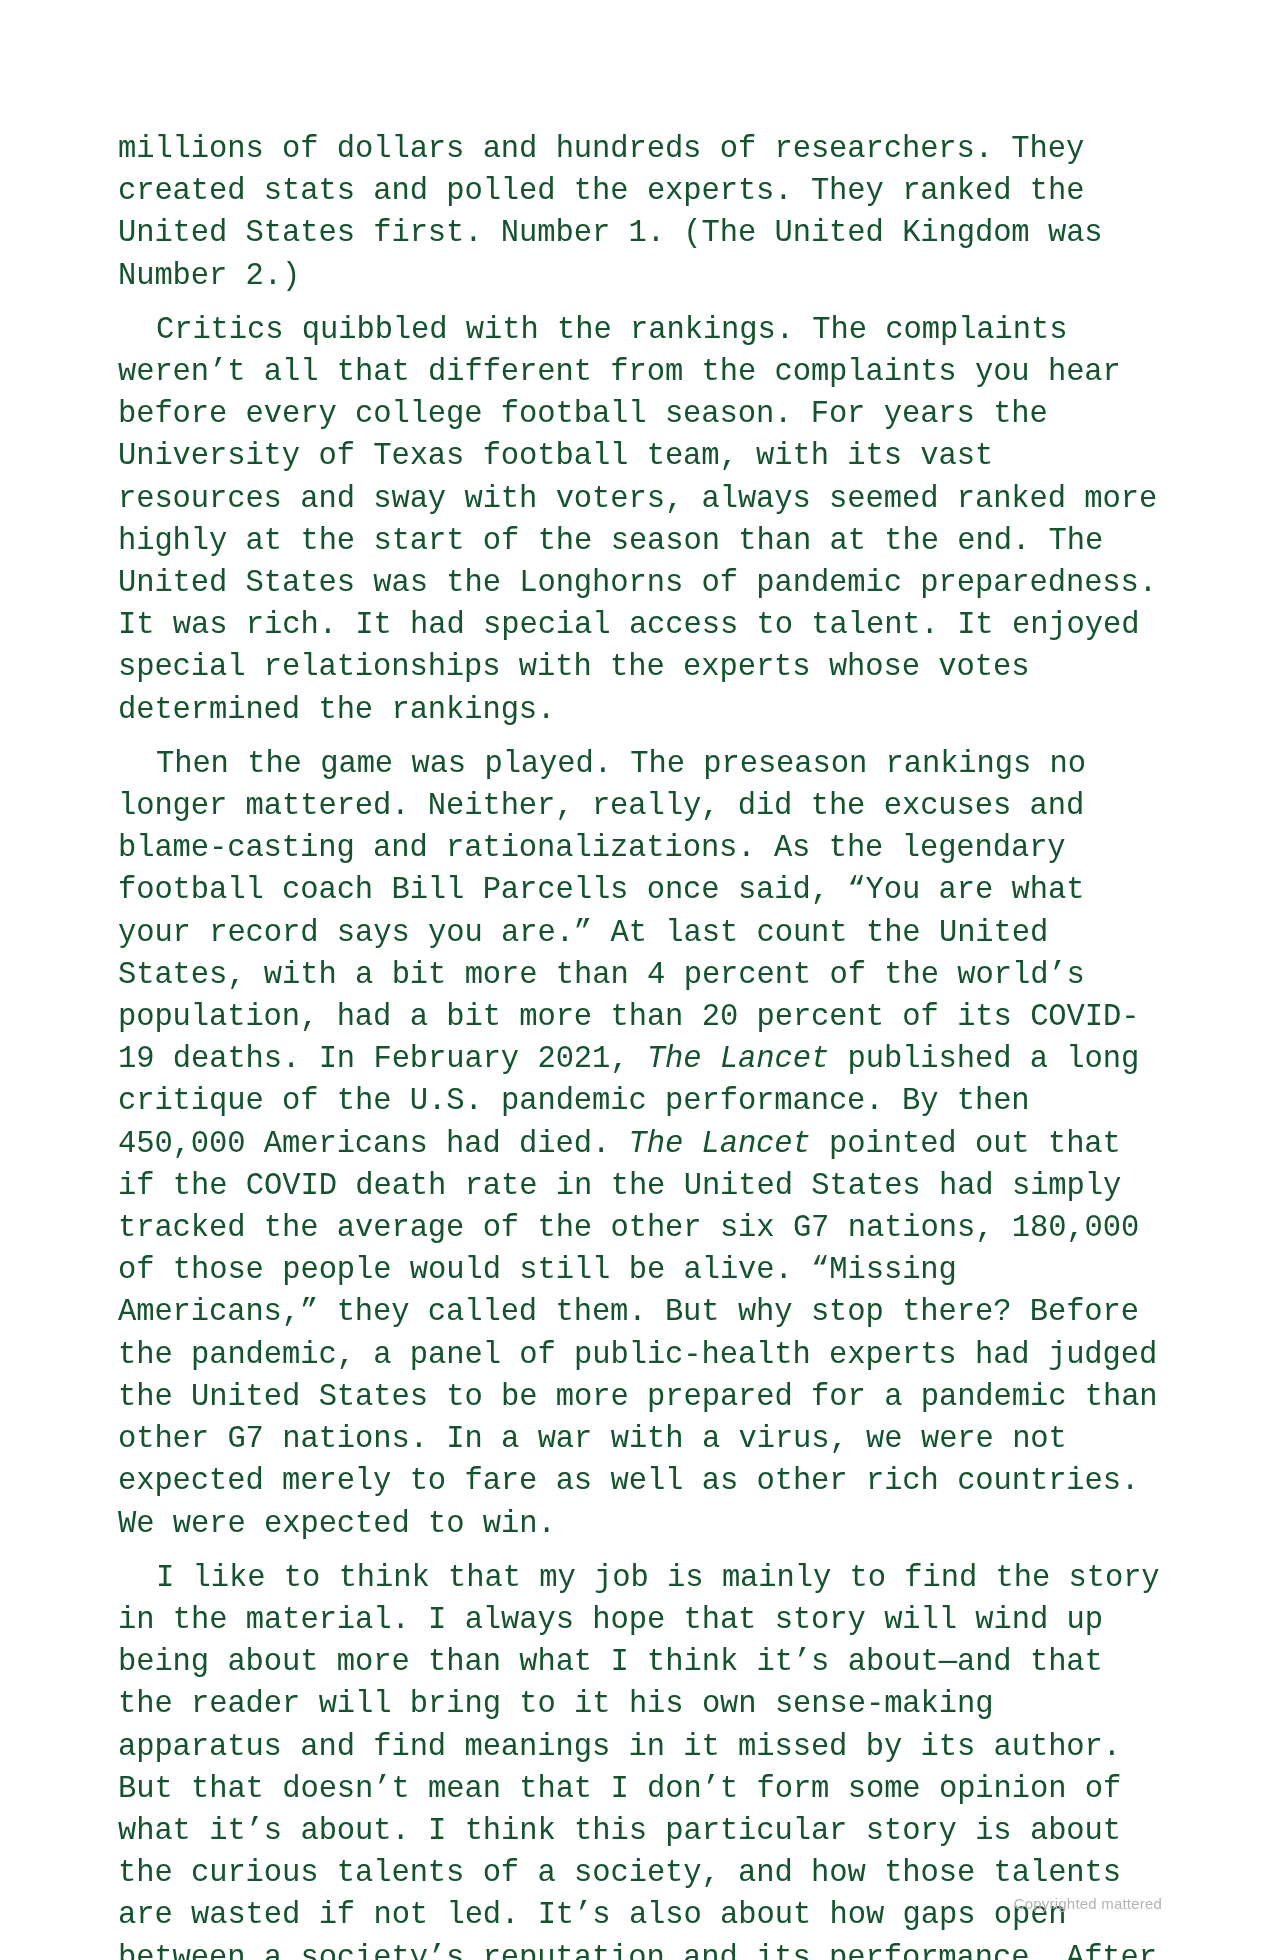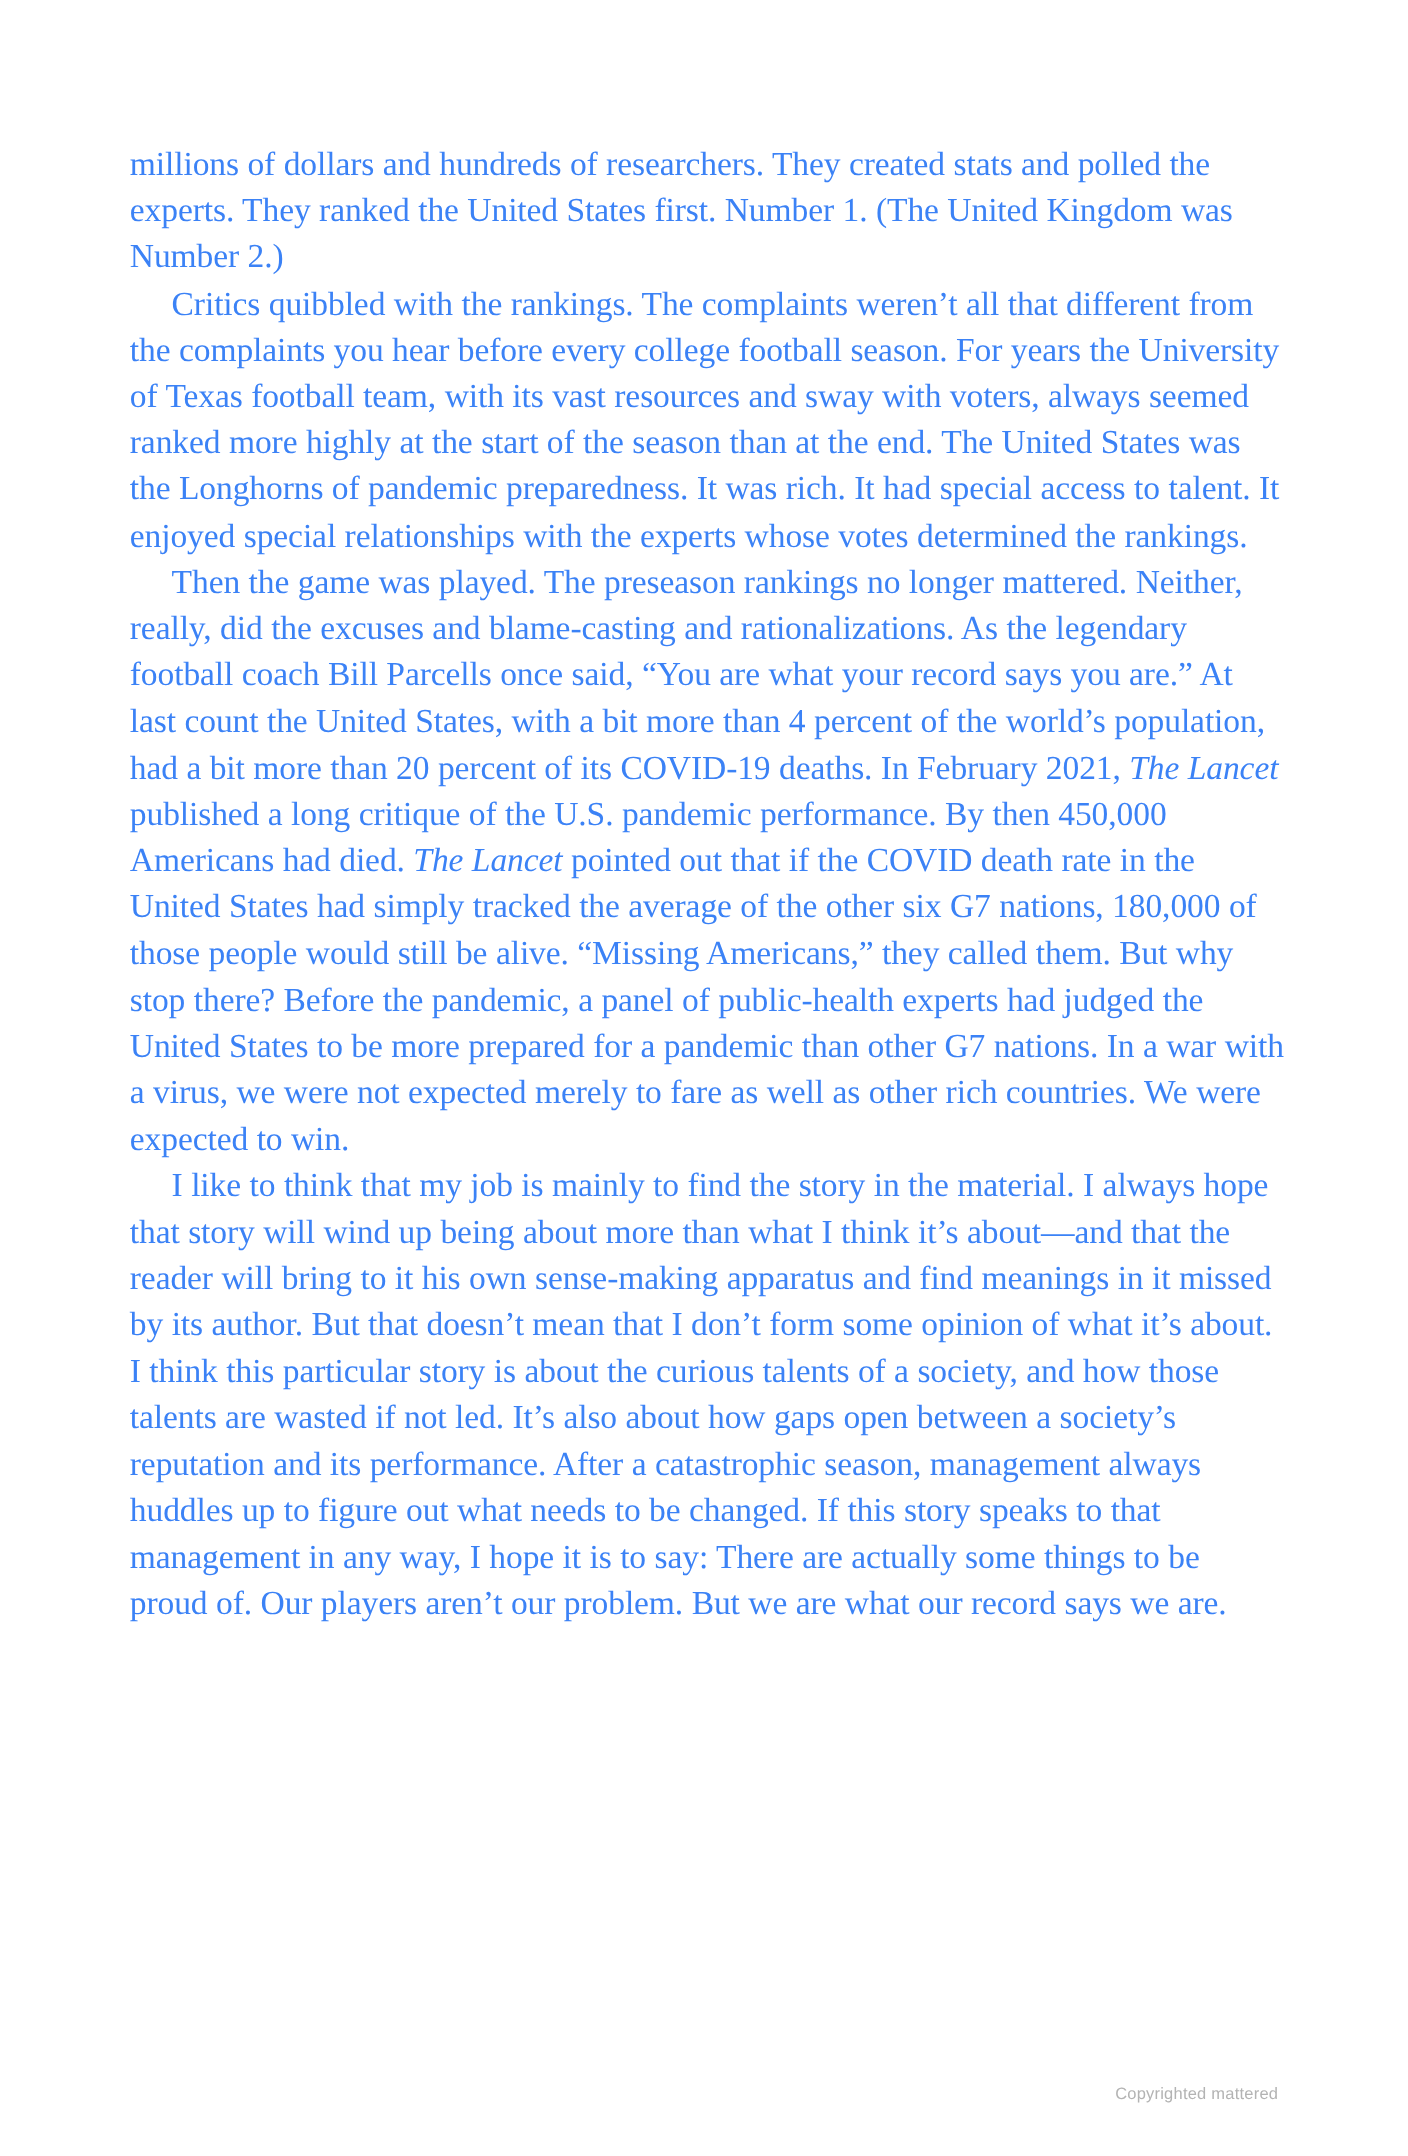--- a/index.html
+++ b/index.html
@@ -15,32 +15,33 @@
     margin: 0 auto;
     overflow: hidden;
   }
   .text-column {
     position: absolute;
     left: 118px;
     top: 128px;
     width: 1050px;
   }
   .para {
-    font-family: Liberation Serif, serif;
+    font-family: Liberation Mono, monospace;
     font-size: 30.5px;
     line-height: 42.2px;
-    color: #3b82f6;
+    color: #14532d;
     margin: 0;
     text-align: left;
     letter-spacing: -0.1px;
     word-spacing: 0.2px;
     -webkit-font-smoothing: antialiased;
   }
   .para.indent {
     text-indent: 38px;
+    margin-top: 12px;
   }
   .para em {
     font-style: italic;
   }
   .copyright {
     position: absolute;
     right: 118px;
     bottom: 48px;
     font-family: "Liberation Sans", "DejaVu Sans", sans-serif;
     font-size: 15px;

